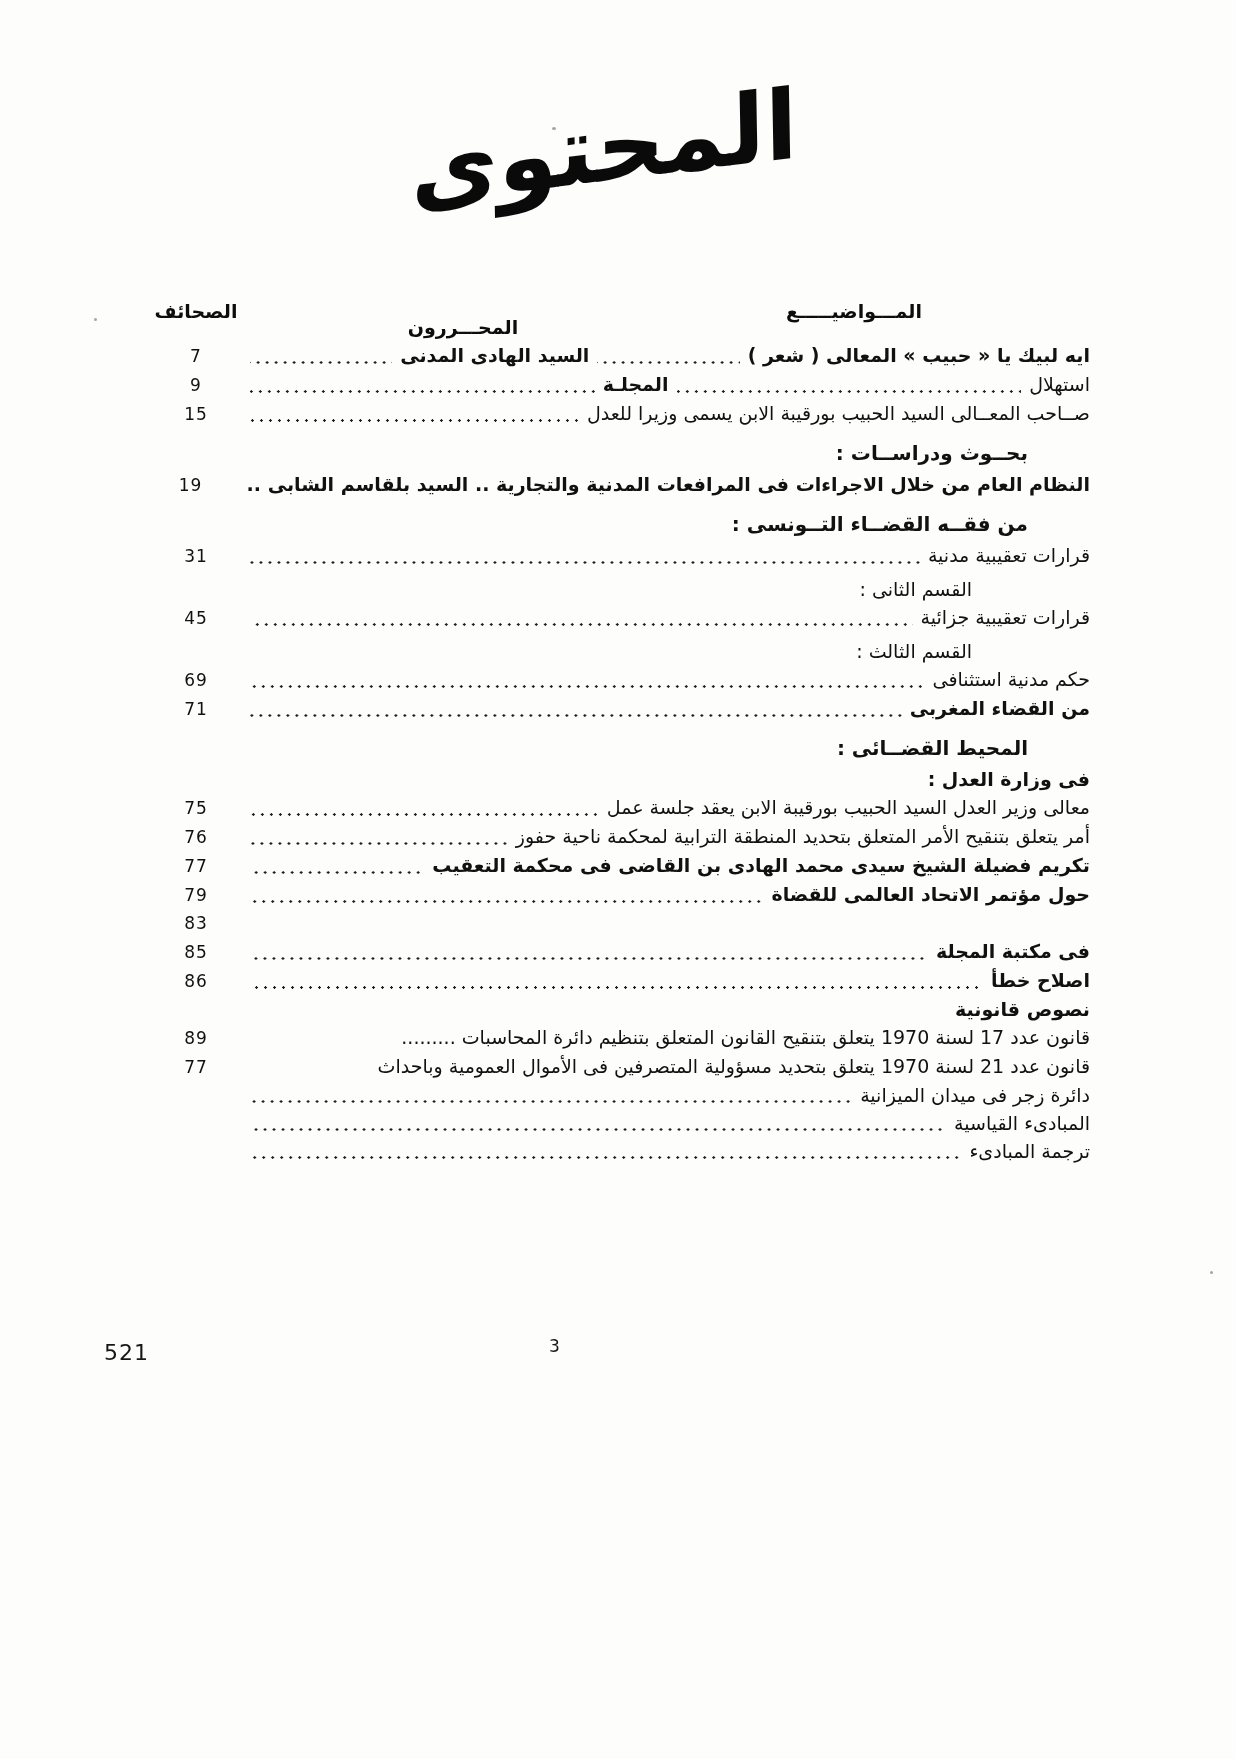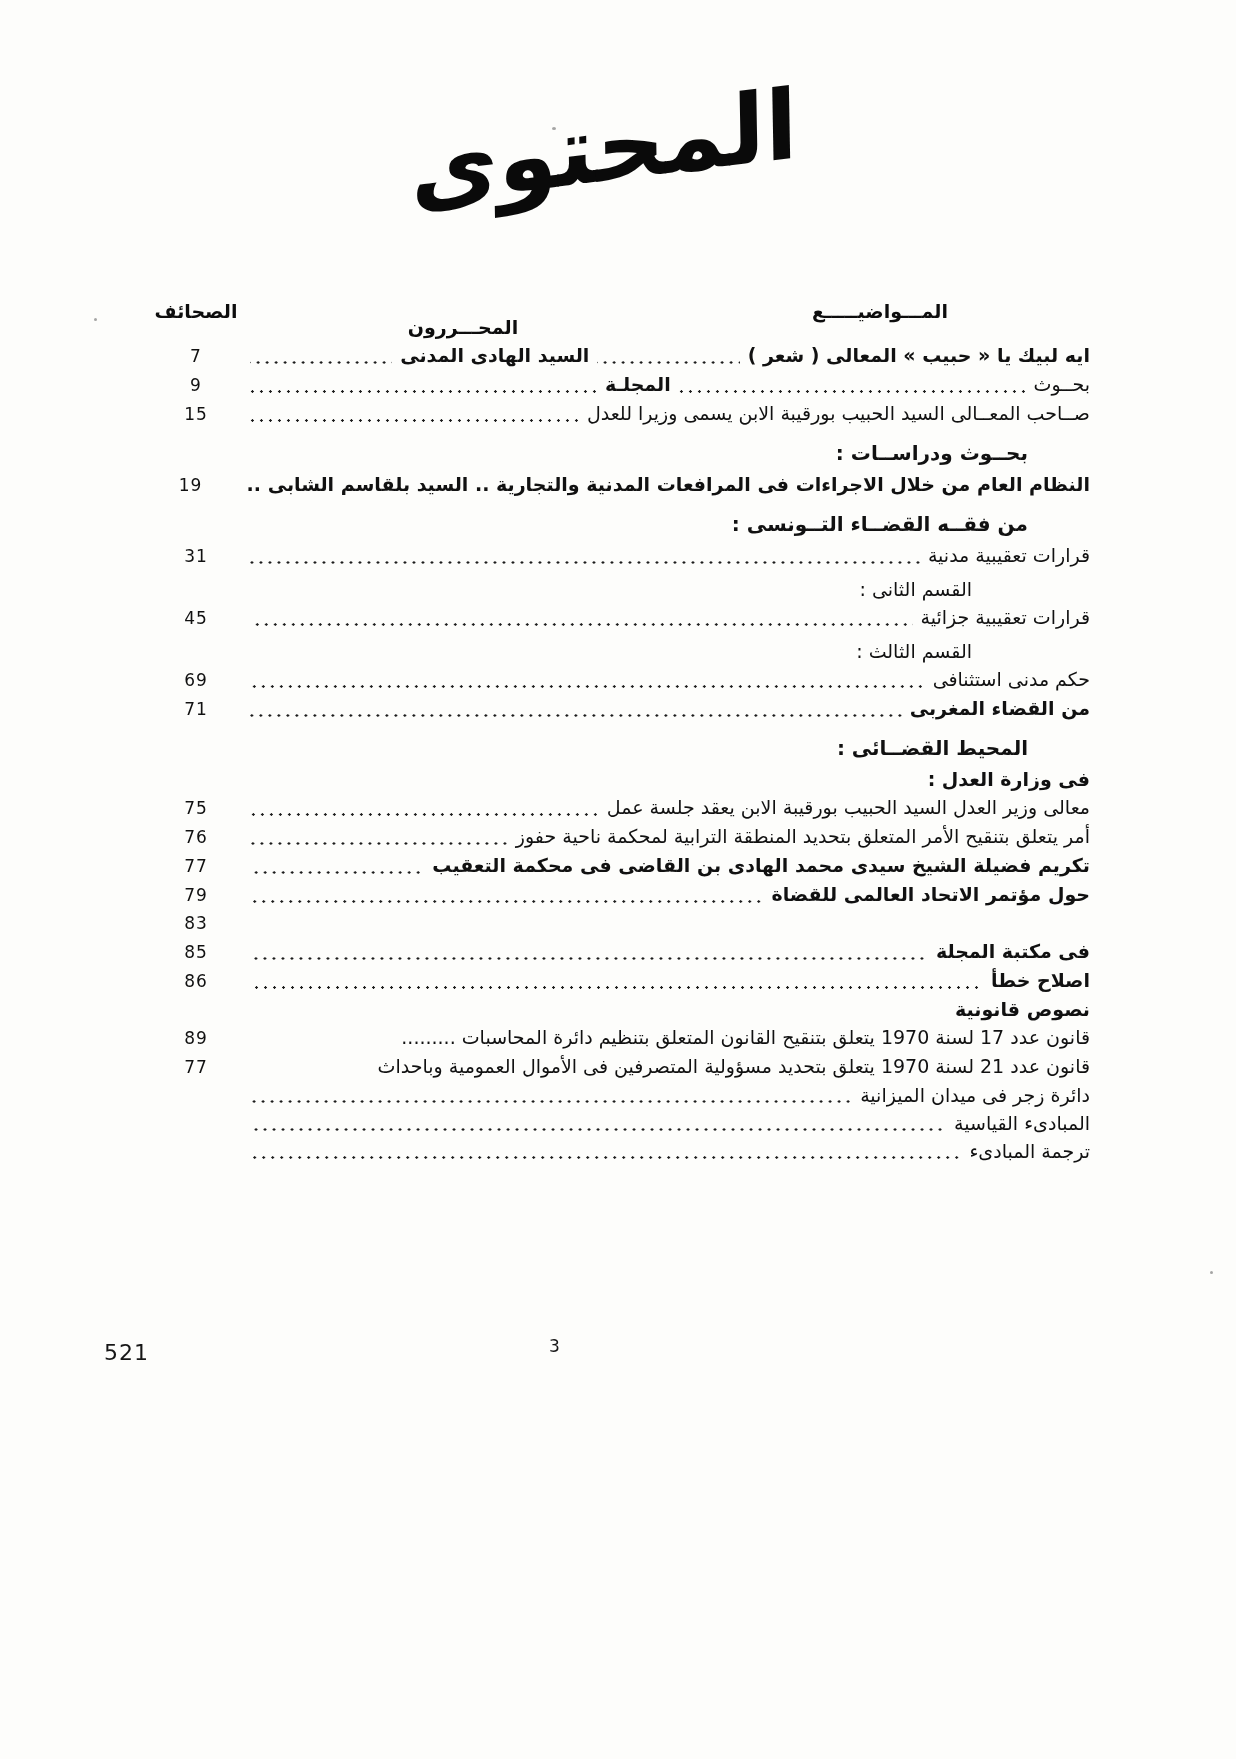--- a/index.html
+++ b/index.html
@@ -30,21 +30,21 @@
   }
   
   .col-header{
     position:absolute;top:300px;
     transform:translateX(-50%);
     font-weight:bold;
     font-size:19px;
     white-space:nowrap;
     color:#0d0d0d;
   }
-  .col-header.topics{left:880px;text-align:right;}
+  .col-header.topics{left:854px;text-align:right;}
   .col-header.editors{left:463px;margin-top:16px;}
   .col-header.pages{left:196px;}
   
   .toc-rows{
     position:absolute;top:340px;right:146px;left:150px;
   }
   .row{
     display:flex;
     align-items:baseline;
     margin:3px 0;
@@ -121,21 +121,21 @@
 
   <div class="toc-rows">
       <div class="row entry-row">
         <span class="entry-title bold">ايه لبيك يا « حبيب » المعالى ( شعر )</span>
         <span class="leader"></span>
         <span class="entry-editor bold">السيد الهادى المدنى</span>
         <span class="leader"></span>
         <span class="page-cell">7</span>
       </div>
       <div class="row entry-row">
-        <span class="entry-title">بحــوث</span>
+        <span class="entry-title">استهلال</span>
         <span class="leader"></span>
         <span class="entry-editor bold">المجلـة</span>
         <span class="leader"></span>
         <span class="page-cell">9</span>
       </div>
       <div class="row entry-row">
         <span class="entry-title">صــاحب المعــالى السيد الحبيب بورقيبة الابن يسمى وزيرا للعدل</span>
         <span class="leader"></span>
         <span class="page-cell">15</span>
       </div>
@@ -160,21 +160,21 @@
       </div>
       <div class="row entry-row">
         <span class="entry-title">قرارات تعقيبية جزائية</span>
         <span class="leader"></span>
         <span class="page-cell">45</span>
       </div>
       <div class="row heading-row">
         <span class="subsection-title">القسم الثالث :</span>
       </div>
       <div class="row entry-row">
-        <span class="entry-title">حكم مدنى استثنافى</span>
+        <span class="entry-title">حكم مدنية استثنافى</span>
         <span class="leader"></span>
         <span class="page-cell">69</span>
       </div>
       <div class="row entry-row">
         <span class="entry-title bold">من القضاء المغربى</span>
         <span class="leader"></span>
         <span class="page-cell">71</span>
       </div>
       <div class="row heading-row">
         <span class="section-title">المحيط القضــائى :</span>

